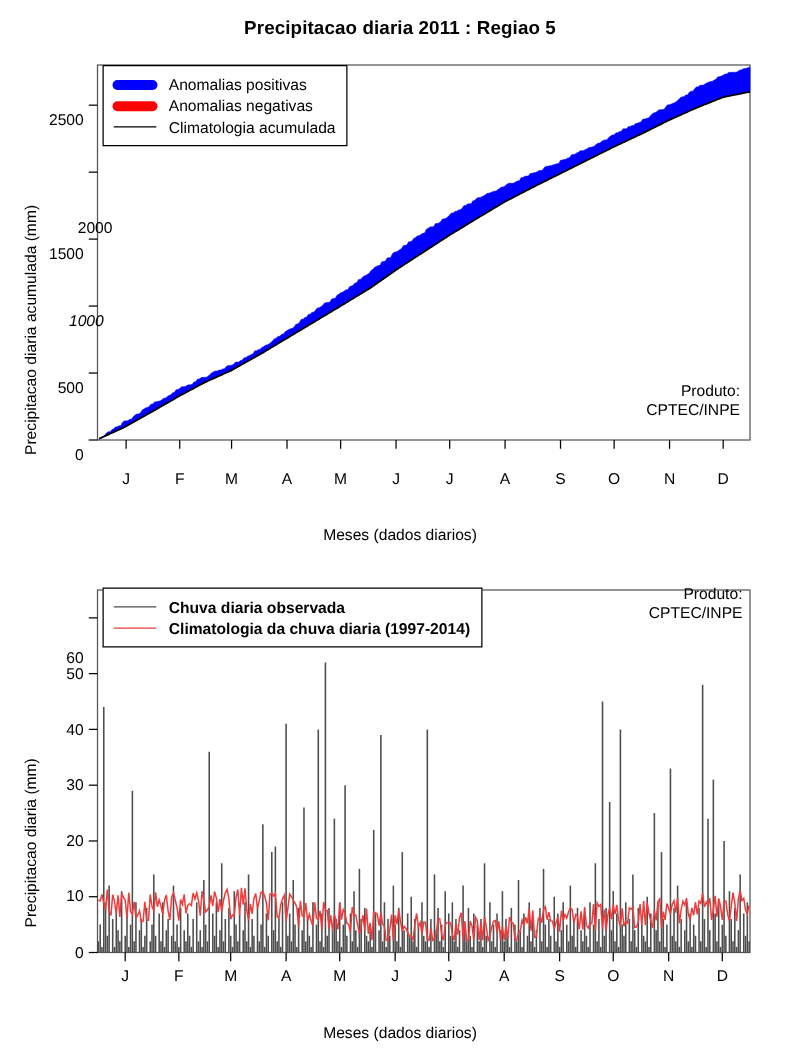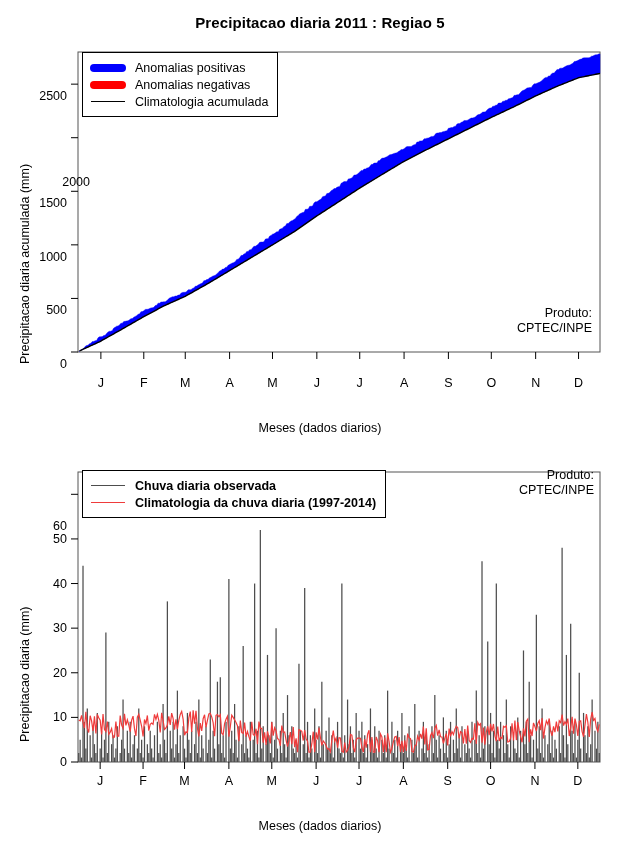--- a/index.html
+++ b/index.html
@@ -167,21 +167,21 @@
         </div>
         <div class="legend-row">
           <span class="legend-key">
             <span class="thinline" style="background: rgb(0, 0, 0);"></span>
           </span>
           <span class="legend-label">Climatologia acumulada</span>
         </div>
       </div>
   <div class="tick-label-y" style="right: 573px; top: 324px;">0</div>
       <div class="tick-label-y" style="right: 573px; top: 270.429px;">500</div>
-      <div class="tick-label-y" style="right: 573px; top: 216.857px;">1000</div>
+      <div class="tick-label-y" style="right: 557px; top: 216.857px; font-style: italic;">1000</div>
       <div class="tick-label-y" style="right: 573px; top: 163.286px;">1500</div>
       <div class="tick-label-y" style="right: 550px; top: 109.714px; margin-top: 32px;">2000</div>
       <div class="tick-label-y" style="right: 573px; top: 56.1429px;">2500</div>
       <div class="tick-label-x" style="left: 100.882px; top: 336px;">J</div>
       <div class="tick-label-x" style="left: 143.786px; top: 336px;">F</div>
       <div class="tick-label-x" style="left: 185.26px; top: 336px;">M</div>
       <div class="tick-label-x" style="left: 229.595px; top: 336px;">A</div>
       <div class="tick-label-x" style="left: 272.499px; top: 336px;">M</div>
       <div class="tick-label-x" style="left: 316.833px; top: 336px;">J</div>
       <div class="tick-label-x" style="left: 359.737px; top: 336px;">J</div>

